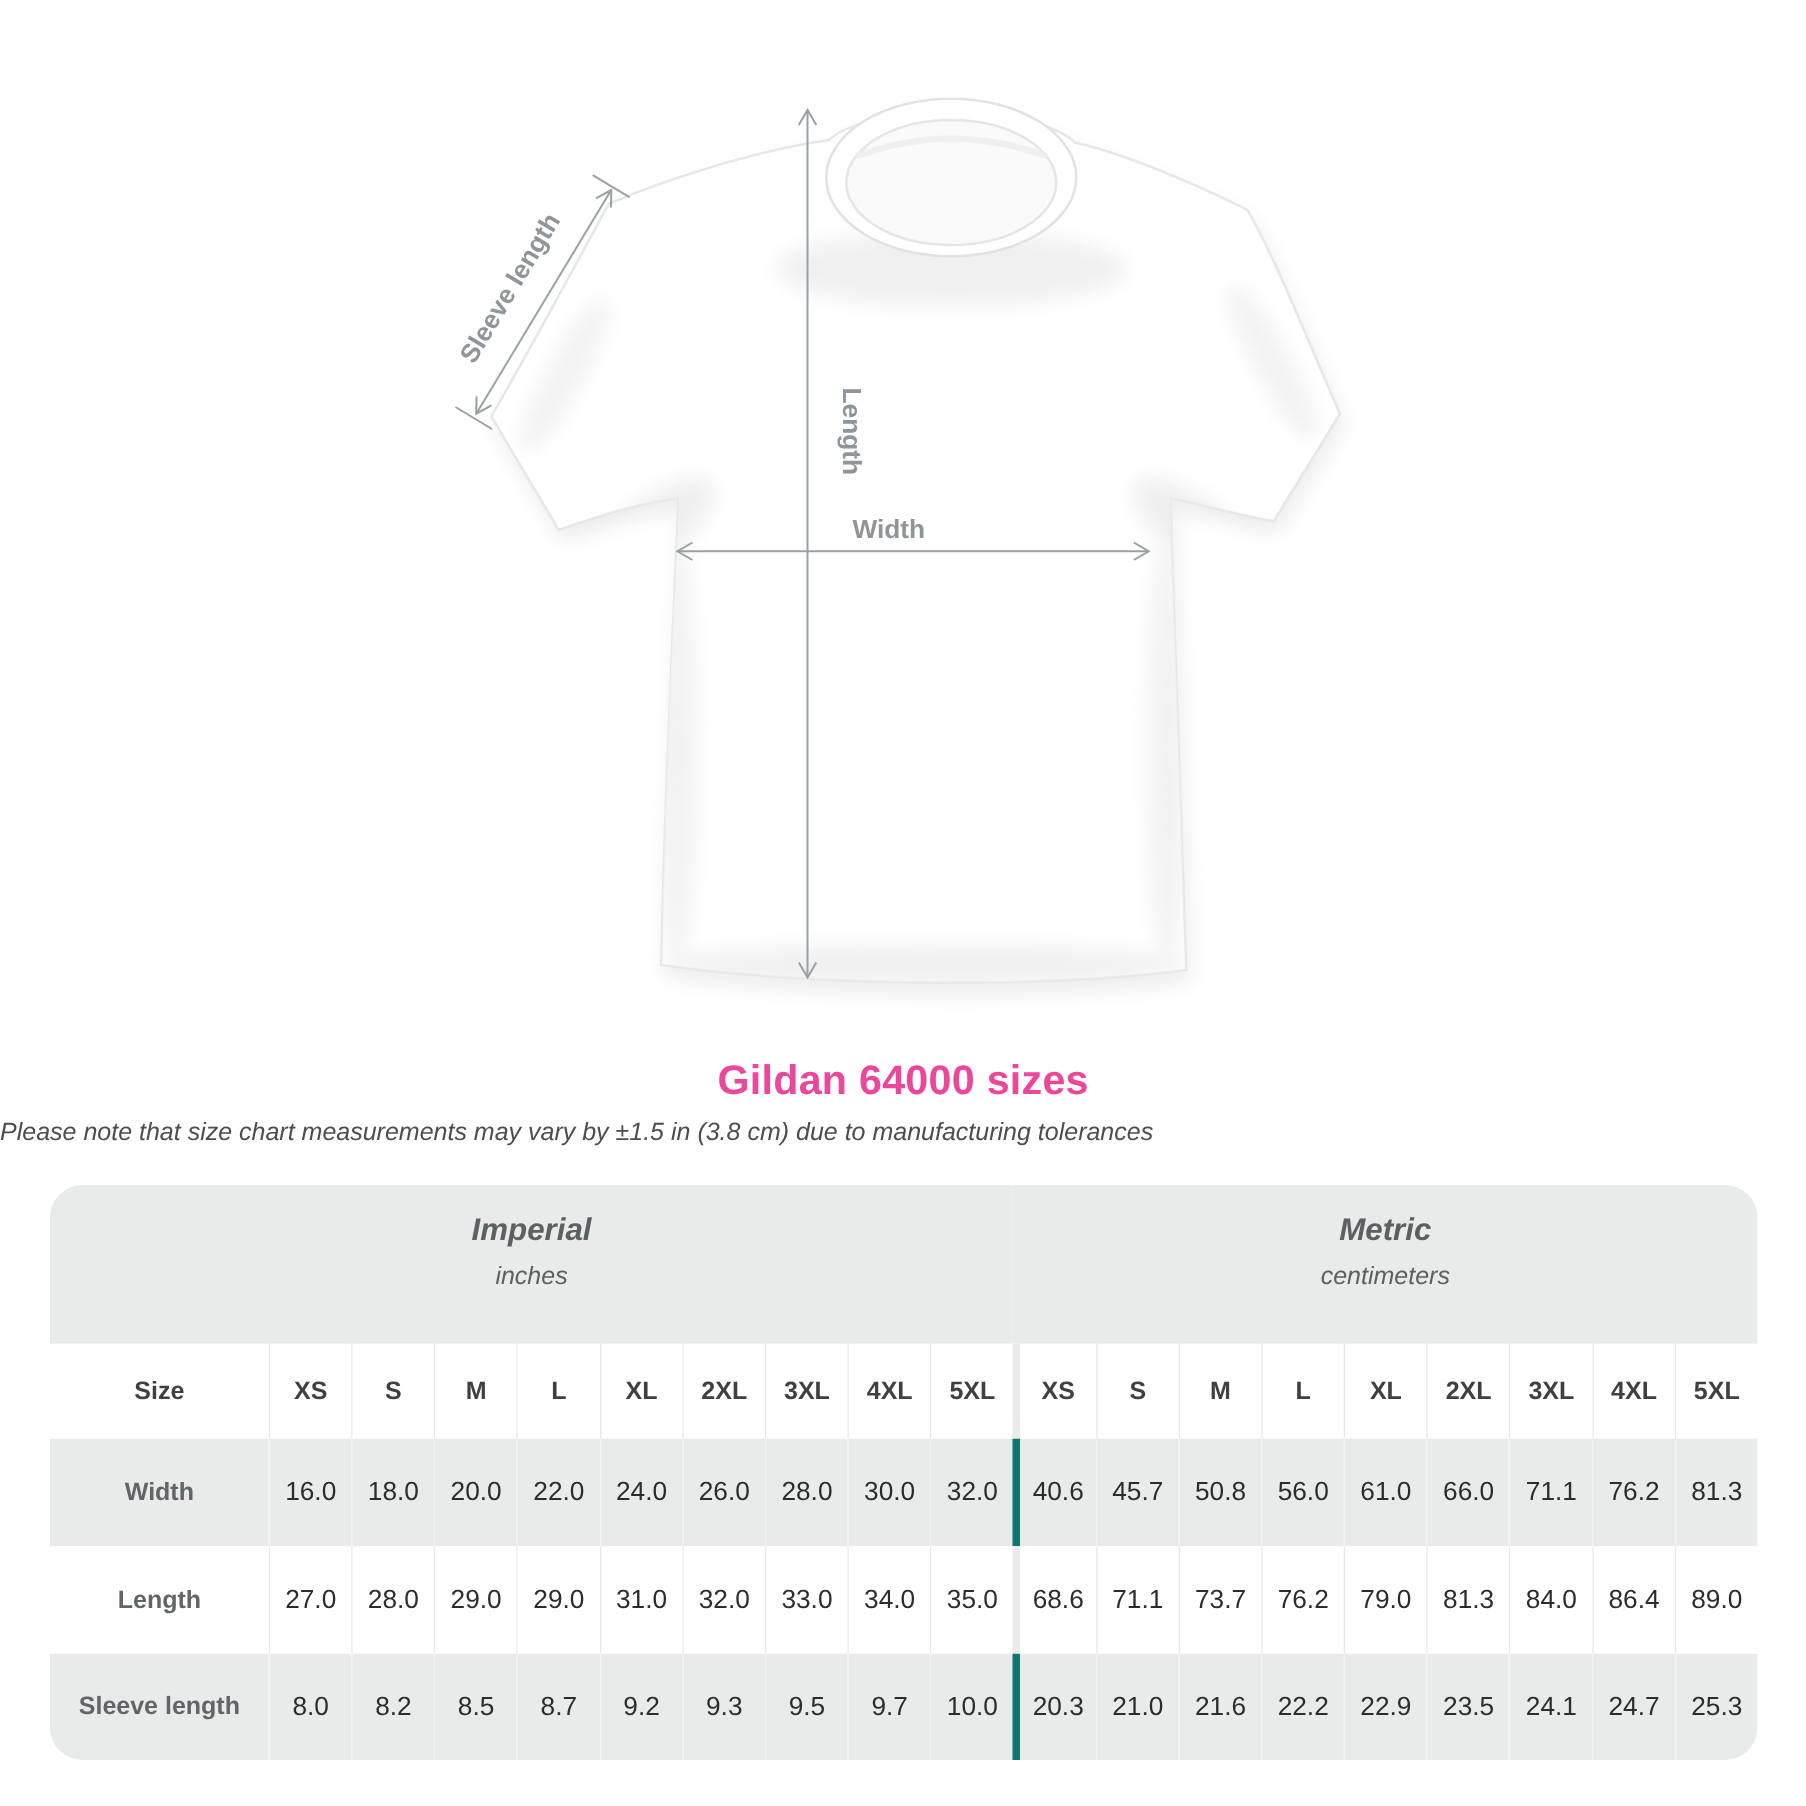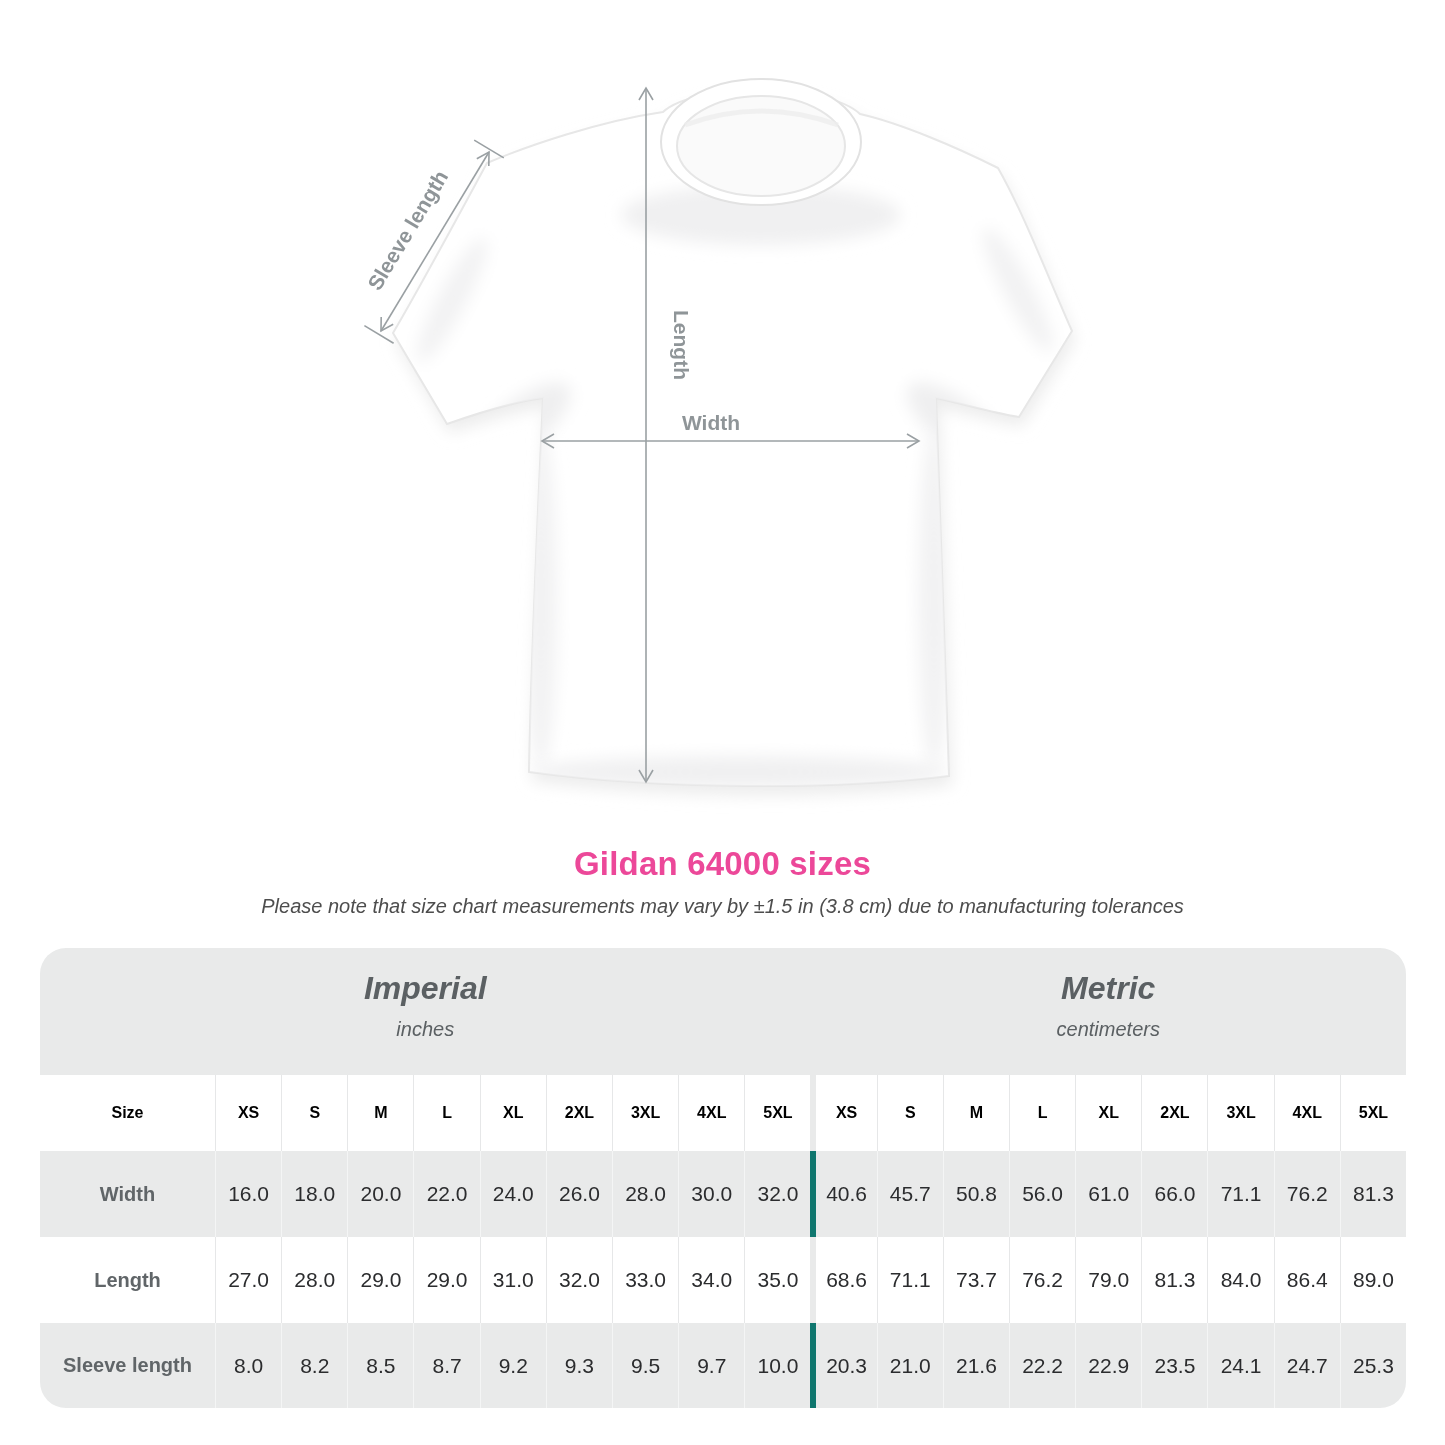--- a/index.html
+++ b/index.html
@@ -2,36 +2,36 @@
 <html><head>
 <meta charset="utf-8">
 <style>
   html,body{margin:0;padding:0;background:#ffffff;}
   body{width:1445px;height:1445px;position:relative;font-family:"Liberation Sans",sans-serif;overflow:hidden;}
 
   .diagram-wrap{position:absolute;left:0;top:0;width:1445px;height:855px;}
 
   .page-title{position:absolute;left:0;top:845px;width:1445px;text-align:center;
     font-size:33px;font-weight:bold;color:#ec4899;letter-spacing:.2px;}
-  .page-subtitle{position:absolute;left:0;top:895px;width:1445px;text-align:center;
+  .page-subtitle{position:absolute;left:0;top:895px;width:1445px;
     font-size:20px;font-style:italic;color:#4d4d4d;}
 
   .tbl{position:absolute;left:40px;top:948px;width:1366px;height:460px;border-radius:26px;
     overflow:hidden;display:grid;grid-template-columns:175px repeat(18,1fr);
     grid-template-rows:127px 76px 86px 86px 85px;background:#ffffff;}
 
   .th{background:#e9eaea;display:flex;flex-direction:column;align-items:center;padding-top:22px;}
   .th-left{grid-column:1 / span 10;}
   .th-right{grid-column:11 / span 9;}
-  .unit-title{font-size:32px;font-weight:bold;font-style:italic;color:#5b6063;}
+  .unit-title{font-size:25px;font-weight:bold;font-style:italic;color:#5b6063;}
   .unit-sub{font-size:20px;font-style:italic;color:#5b6063;margin-top:11px;}
 
   .c{display:flex;align-items:center;justify-content:center;background:#ffffff;
      font-size:21px;color:#2b2c2e;white-space:nowrap;}
-  .hd{font-weight:bold;color:#000000;font-size:16px;}
+  .hd{font-weight:bold;color:#404040;font-size:20px;}
   .lab{font-weight:bold;color:#606568;font-size:20px;}
   .g{background:#e9eaea;}
   .bl{border-left:1px solid #e6e7e8;}
   .blg{border-left:1px solid #f4f5f5;text-align:right;}
   .dv{border-left:6px solid #e9eaea;}
   .dvg{border-left:6px solid #0f766e;}
 
   svg text{font-family:"Liberation Sans",sans-serif;}
   .dim-label{font-size:21px;font-weight:bold;fill:#8f9598;}
 </style>

